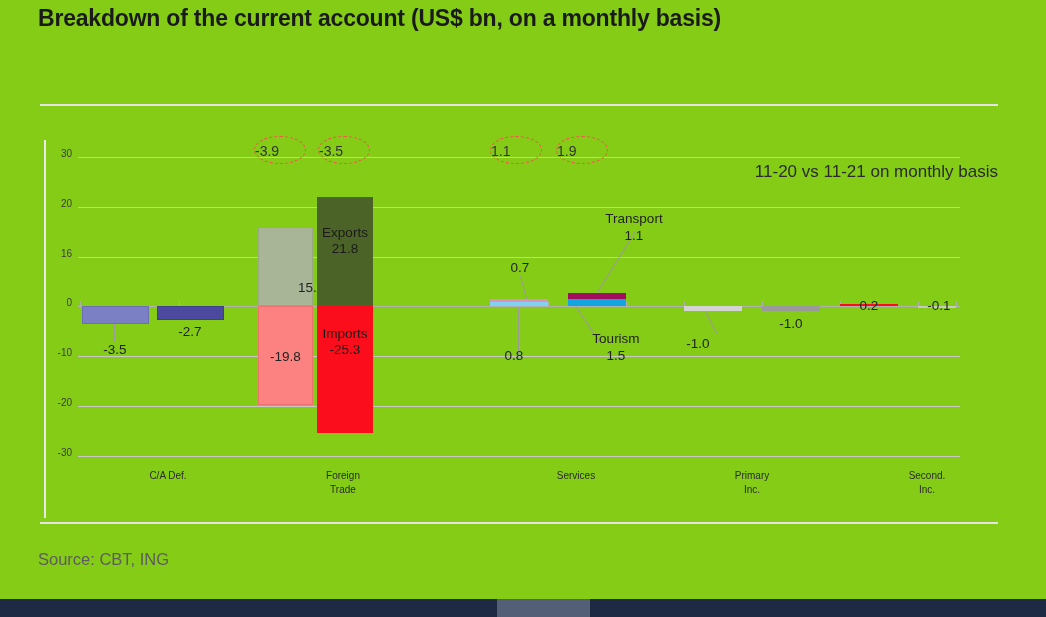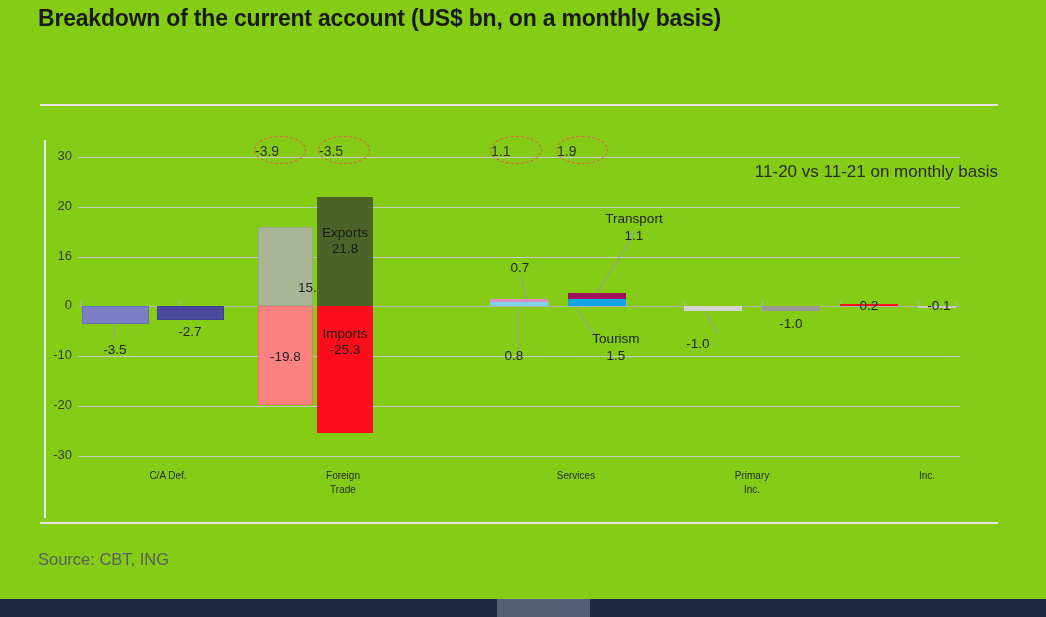--- a/index.html
+++ b/index.html
@@ -48,21 +48,21 @@
     left: 0; width: 882px;
     height: 1px;
     background: #c8c8c8;
   }
   .gridline.zero { background: #b0b0b0; }
   .ytick {
     position: absolute;
     right: 0;
     width: 46px;
     text-align: right;
-    font-size: 13px;
+    font-size: 10px;
     color: #3b3b3b;
     transform: translateY(-9px);
   }
   #ylabels {
     position: absolute;
     left: 20px; top: 150px;
     width: 52px; height: 312px;
   }
 
   
@@ -300,20 +300,21 @@
   </div>
   <div class="catlabel" style="left:258px;">
     <div>Foreign</div>
     <div>Trade</div>
   </div>
   <div class="catlabel" style="left:667px;">
     <div>Primary</div>
     <div>Inc.</div>
   </div>
   <div class="catlabel" style="left:842px;">
+    <div>Second.</div>
     <div>Inc.</div>
   </div>
 
   <div id="source">Source: CBT, ING</div>
 
   <div id="footer">
     <div id="footer-seg"></div>
   </div>
 
 </div>

